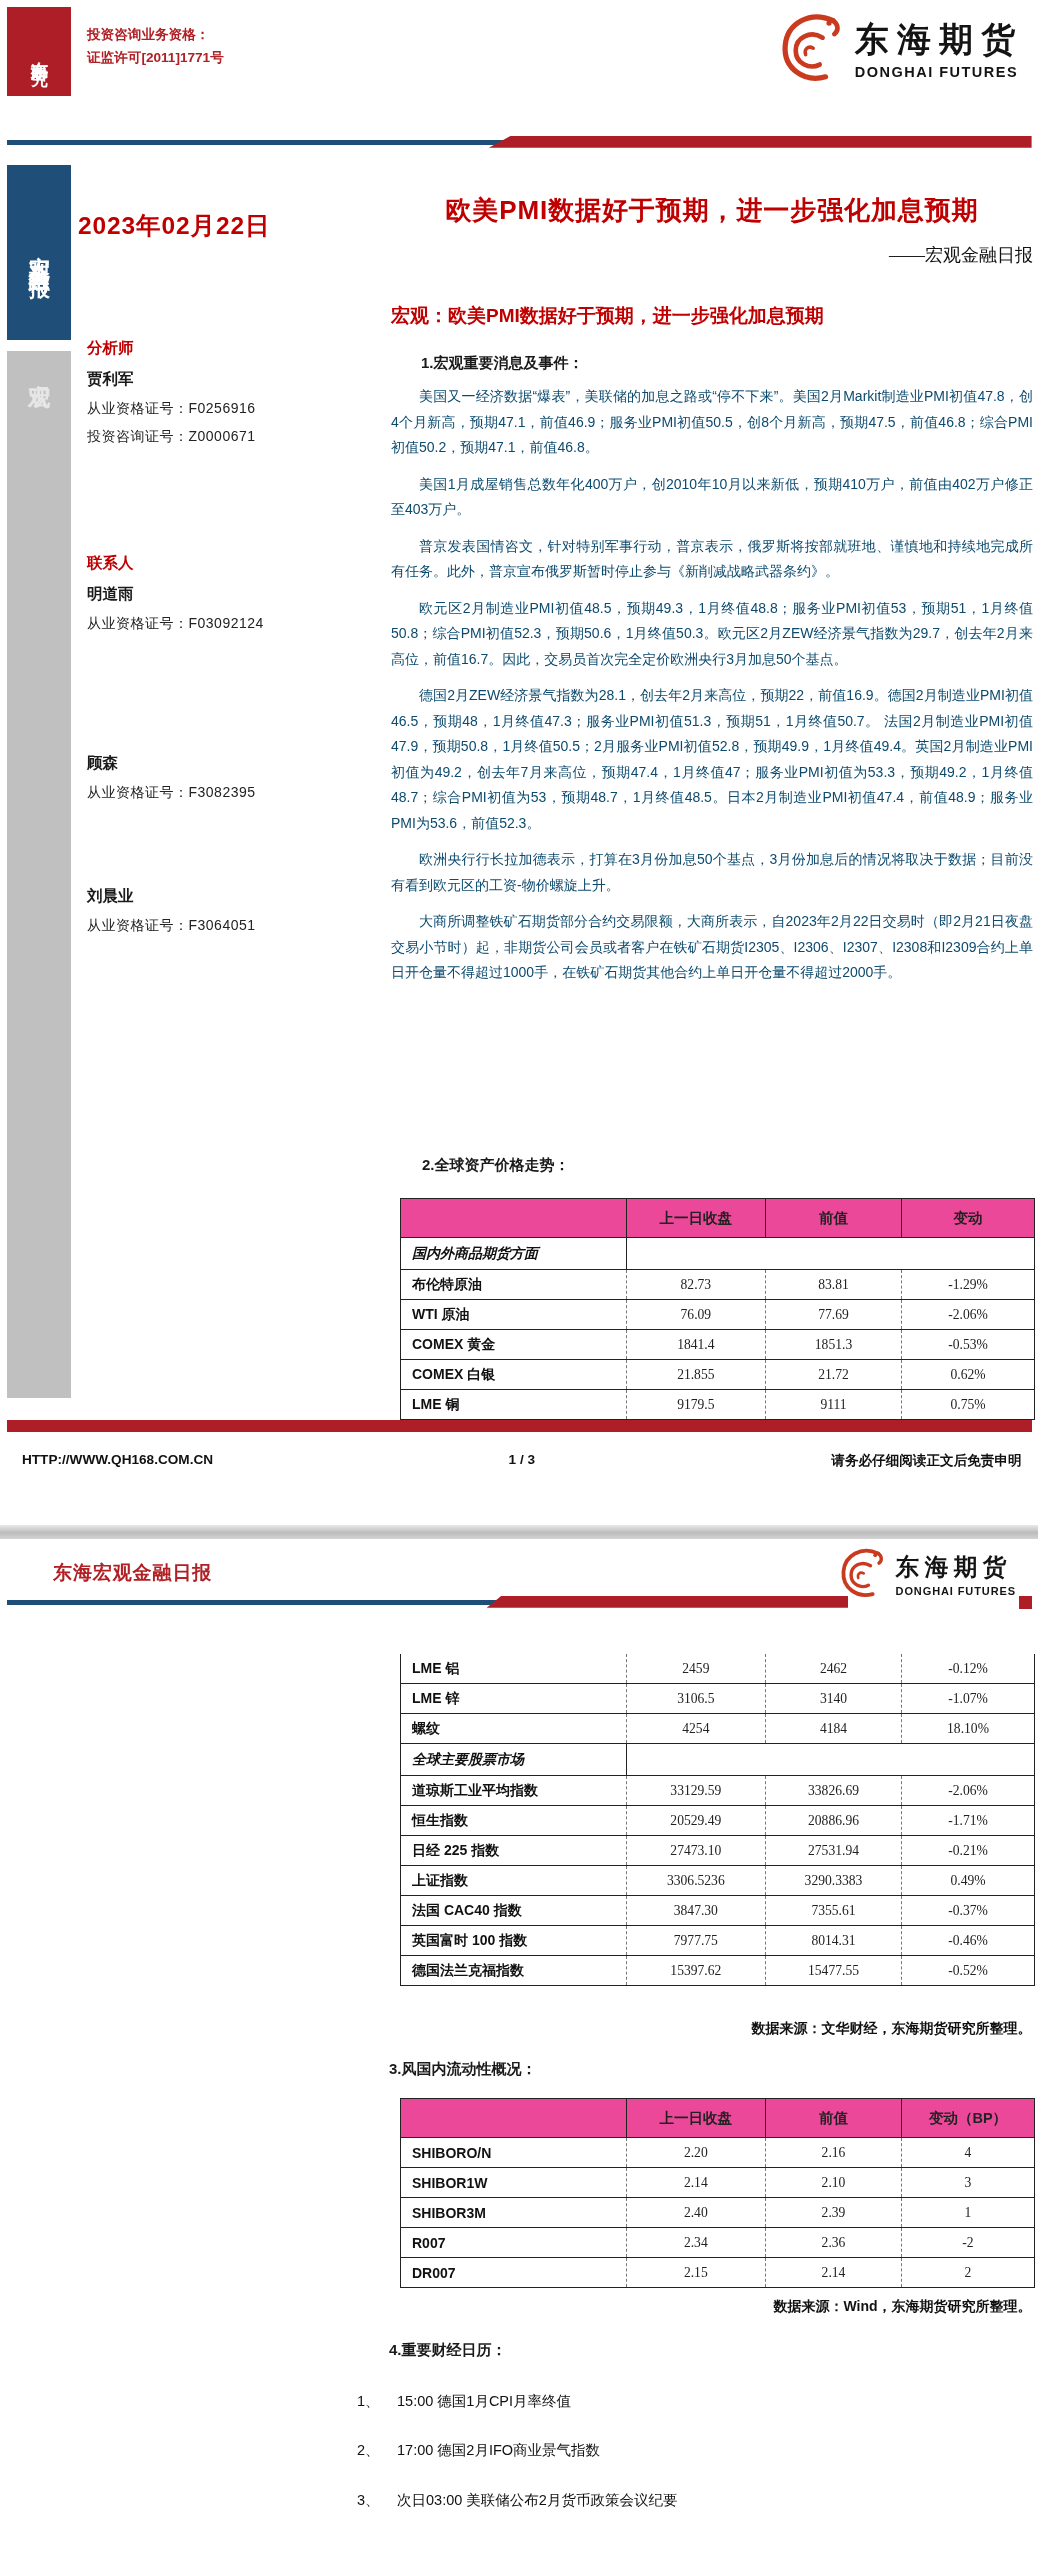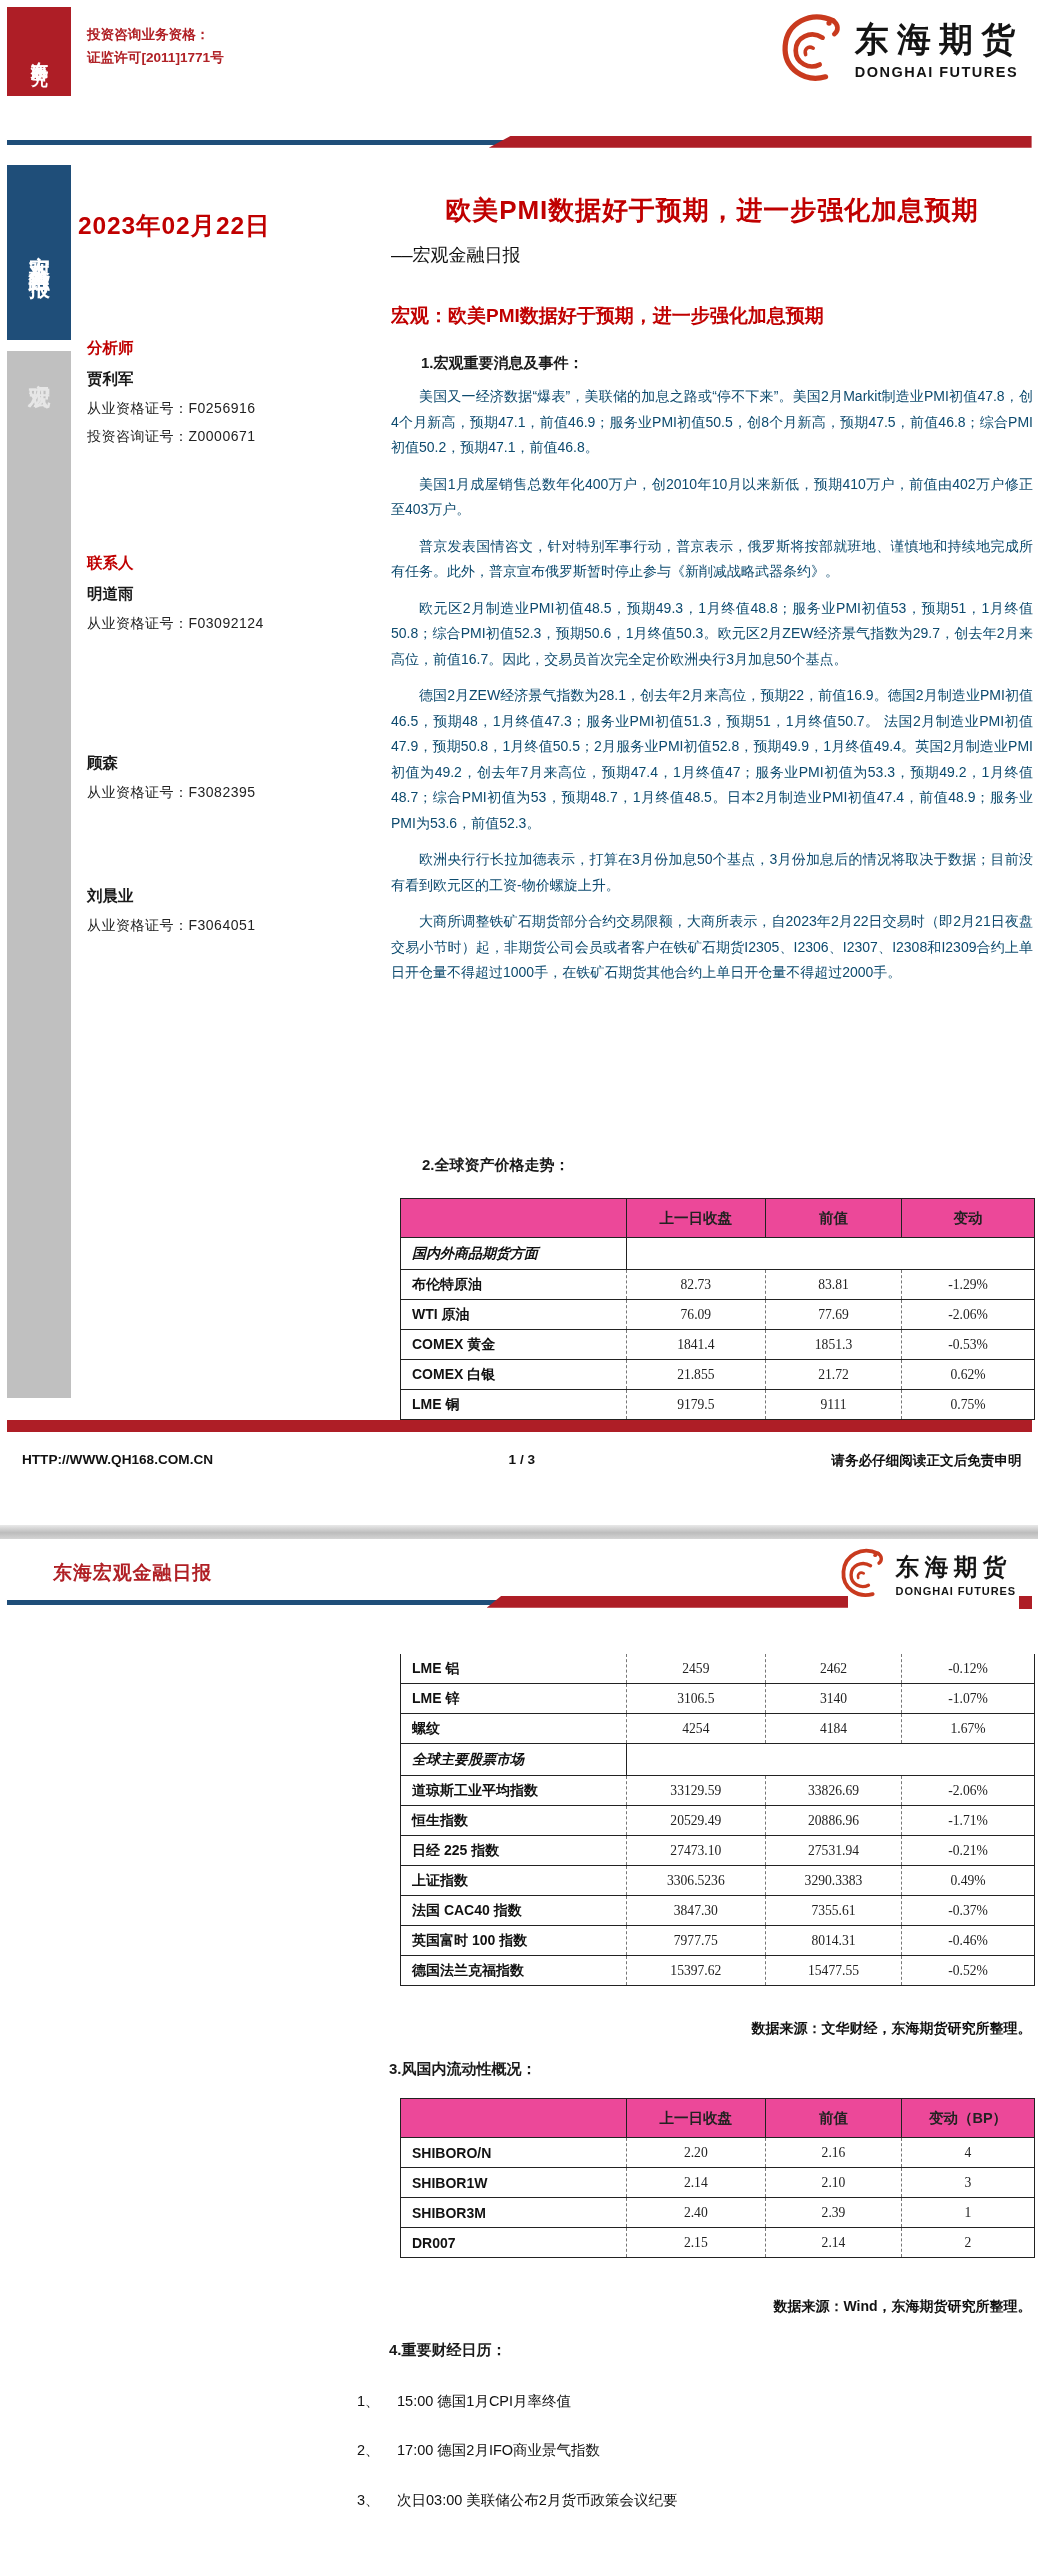--- a/index.html
+++ b/index.html
@@ -33,21 +33,21 @@
   .people{position:absolute;left:87px;top:338px;width:300px;font-size:14.5px;}
   .p-label{color:#C00000;font-weight:bold;font-size:15.5px;}
   .p-name{font-weight:bold;font-size:15.5px;margin-top:10px;}
   .p-cert{margin-top:10px;color:#222;font-size:14px;letter-spacing:0.5px;}
   .gap-contact{margin-top:107px;}
   .gap-g1{margin-top:120px;}
   .gap-g2{margin-top:84px;}
   
   .main{position:absolute;left:391px;top:193px;width:642px;height:953px;overflow:hidden;}
   .title{text-align:center;color:#C00000;font-size:26px;font-weight:bold;letter-spacing:0.9px;}
-  .subtitle{text-align:left;font-size:18px;margin-top:14.5px;color:#111;font-family:Liberation Mono, monospace;}
+  .subtitle{text-align:right;font-size:18px;margin-top:14.5px;color:#111;font-family:Liberation Serif, serif;}
   .sec-head{color:#C00000;font-size:19px;font-weight:bold;margin-top:36px;}
   .news-head{font-size:15px;font-weight:bold;margin-top:25.5px;padding-left:30px;}
   .para{font-size:14px;line-height:25.5px;text-align:justify;text-indent:2em;margin:11px 0 0 0;color:#0c4a6e;}
   .assets-head{position:absolute;left:422px;top:1156px;font-weight:bold;font-size:15px;}
   
   .dtable{position:absolute;left:400px;width:633px;border:1.8px solid #222;background:#fff;}
   .trow{display:grid;grid-template-columns:35.5% 22% 21.5% 21%;}
   .thead{height:38px;background:#ec4899;font-weight:bold;}
   .thead .tcell{justify-content:center;font-family:"Liberation Sans",sans-serif;font-size:14.5px;font-weight:bold;}
   .thead .tcell + .tcell{border-left:0.9px solid #222;}
@@ -257,21 +257,21 @@
         <div class="trow">
           <div class="tcell c0">LME 锌</div>
           <div class="tcell c1">3106.5</div>
           <div class="tcell c2">3140</div>
           <div class="tcell c3">-1.07%</div>
         </div>
         <div class="trow">
           <div class="tcell c0">螺纹</div>
           <div class="tcell c1">4254</div>
           <div class="tcell c2">4184</div>
-          <div class="tcell c3">1.67%</div>
+          <div class="tcell c3">18.10%</div>
         </div>
       </div>
     <div class="trow srow">
       <div class="tcell c0 sec">全球主要股票市场</div>
       <div class="tcell c1"></div>
       <div class="tcell c2"></div>
       <div class="tcell c3"></div>
     </div>
     <div class="tbody">
         <div class="trow">
@@ -343,20 +343,26 @@
           <div class="tcell c2">2.10</div>
           <div class="tcell c3">3</div>
         </div>
         <div class="trow">
           <div class="tcell c0">SHIBOR3M</div>
           <div class="tcell c1">2.40</div>
           <div class="tcell c2">2.39</div>
           <div class="tcell c3">1</div>
         </div>
         <div class="trow">
+          <div class="tcell c0">R007</div>
+          <div class="tcell c1">2.34</div>
+          <div class="tcell c2">2.36</div>
+          <div class="tcell c3">-2</div>
+        </div>
+        <div class="trow">
           <div class="tcell c0">DR007</div>
           <div class="tcell c1">2.15</div>
           <div class="tcell c2">2.14</div>
           <div class="tcell c3">2</div>
         </div>
       </div>
   </div>
 
   <div class="source source2">数据来源：Wind，东海期货研究所整理。</div>
 

